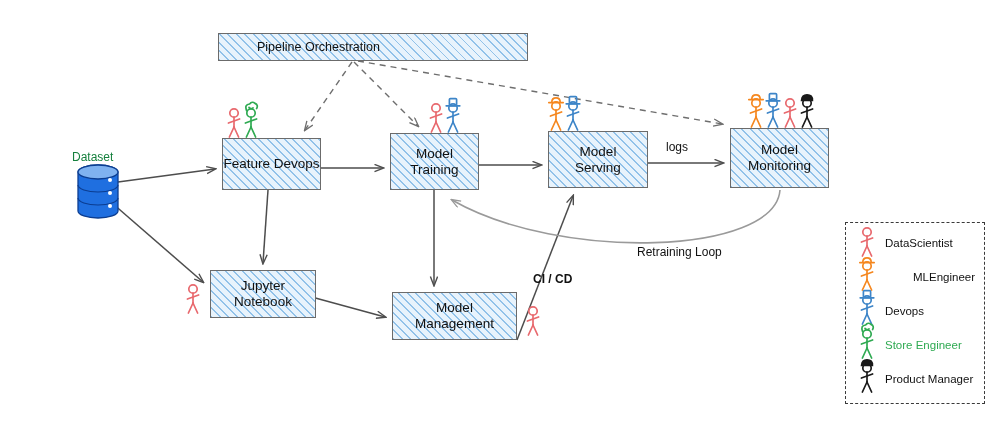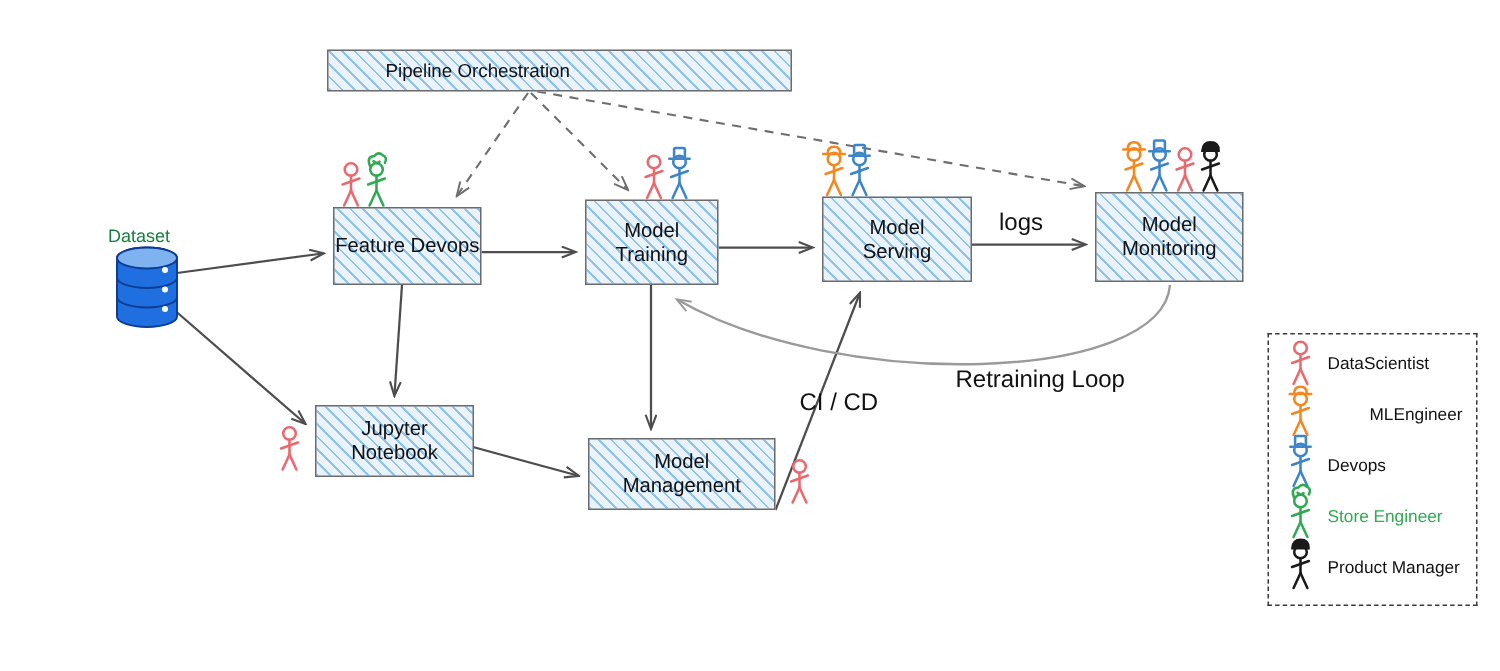--- a/index.html
+++ b/index.html
@@ -9,21 +9,21 @@
   #edges{z-index:1;}
   #figures{z-index:3;pointer-events:none;}
   .node{position:absolute;z-index:2;box-sizing:border-box;
         border:1.4px solid #6b6b6b;
         background-color:#e8f3fc;
         background-image:repeating-linear-gradient(45deg,
             rgba(130,185,230,.85) 0 1.3px, rgba(255,255,255,0) 1.3px 6px);
         display:flex;align-items:center;justify-content:center;
         text-align:center;color:#111;font-size:13.5px;line-height:1.18;}
   .node.leftlabel{justify-content:flex-start;padding-left:38px;font-size:12.5px;}
-  .edge-label{position:absolute;z-index:4;color:#111;font-size:16px;white-space:nowrap;}
+  .edge-label{position:absolute;z-index:4;color:#111;font-size:12px;white-space:nowrap;}
   .plain-label{position:absolute;z-index:4;color:#15803d;font-size:12px;white-space:nowrap;}
   #legend{position:absolute;z-index:2;border:1.6px dashed #3a3a3a;background:#fff;
           box-sizing:border-box;}
   .legend-text{font-size:11.5px;white-space:nowrap;}
 </style>
 </head>
 <body>
 
 <div id="stage">
 
@@ -95,21 +95,21 @@
     <span class="ml">Jupyter<br>Notebook</span>
   </div>
 
   <div class="node" style="left:392px;top:292px;width:125px;height:48px;">
     <span class="ml">Model<br>Management</span>
   </div>
 
   <div class="plain-label" style="left:72px;top:150px;">Dataset</div>
   <div class="edge-label" style="left:666px;top:140px;">logs</div>
   <div class="edge-label" style="left:637px;top:245px;">Retraining Loop</div>
-  <div class="edge-label" style="left:533px;top:260px;">CI / CD</div>
+  <div class="edge-label" style="left:533px;top:272px;font-weight:bold;">CI / CD</div>
 
   <div id="legend" style="left:845px;top:222px;width:140px;height:182px;"></div>
 
   <svg class="layer" id="figures" viewBox="0 0 1000 447">
       <g stroke="#e8696e" fill="none" stroke-width="1.7" stroke-linecap="round">
         <circle cx="234" cy="113" r="4.2"></circle>
         <line x1="234" y1="117.2" x2="234" y2="127"></line>
         <line x1="234" y1="127" x2="229.4" y2="137"></line>
         <line x1="234" y1="127" x2="238.6" y2="137"></line>
         <line x1="228.4" y1="123" x2="239.6" y2="119"></line>

